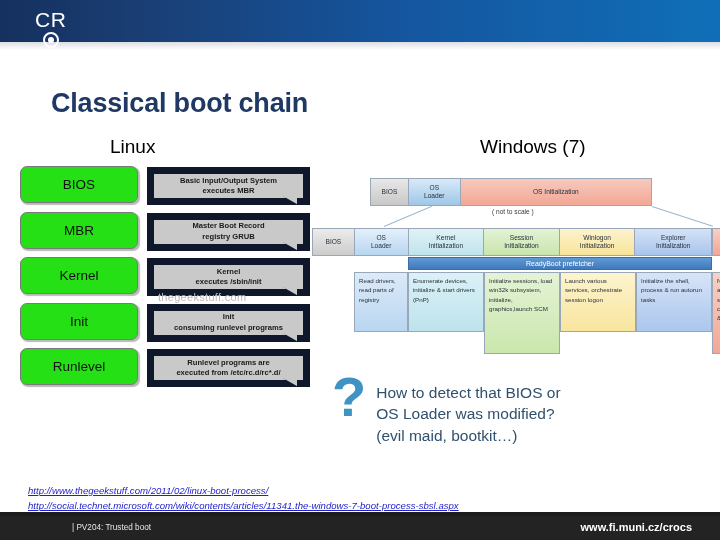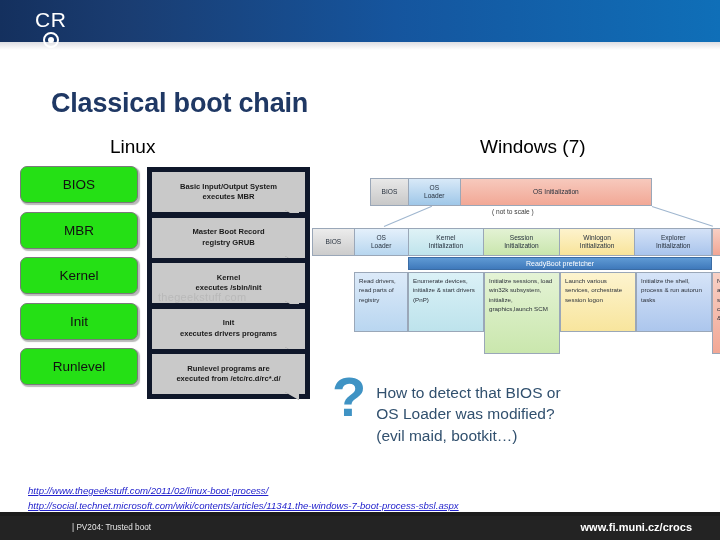--- a/index.html
+++ b/index.html
@@ -66,23 +66,23 @@
     width: 118px; height: 37px;
     background: #25e015;
     border: 1px solid #7a7a7a;
     border-radius: 7px;
     box-shadow: 1.5px 1.5px 1px rgba(100,100,100,0.45);
     display: flex; align-items: center; justify-content: center;
     font-size: 13.5px; color: #111111;
   }
   .gray-box {
     position: absolute; left: 127px; top: 1px;
-    width: 163px; height: 50px;
+    width: 163px; height: 38px;
     background: #c9c9c9;
-    border: 5px solid #0f172a;
+    border: 7px solid #0f172a;
     display: flex; flex-direction: column;
     align-items: center; justify-content: center;
     font-size: 7.6px; font-weight: bold; color: #1a1a1a;
     line-height: 1.35; text-align: center;
     padding: 0 3px;
   }
   .gray-tail {
     position: absolute; right: 6px; bottom: -6px;
     width: 0; height: 0;
     border-left: 14px solid transparent;
@@ -256,21 +256,21 @@
       <span>Kernel</span>
       <span>executes /sbin/init</span>
       <span class="gray-tail"></span>
     </div>
   </div>
 
   <div class="chain-row">
     <div class="green-box">Init</div>
     <div class="gray-box">
       <span>Init</span>
-      <span>executes drivers programs</span>
+      <span>consuming runlevel programs</span>
       <span class="gray-tail"></span>
     </div>
   </div>
 
   <div class="chain-row">
     <div class="green-box">Runlevel</div>
     <div class="gray-box">
       <span>Runlevel programs are</span>
       <span>executed from /etc/rc.d/rc*.d/</span>
       <span class="gray-tail"></span>

